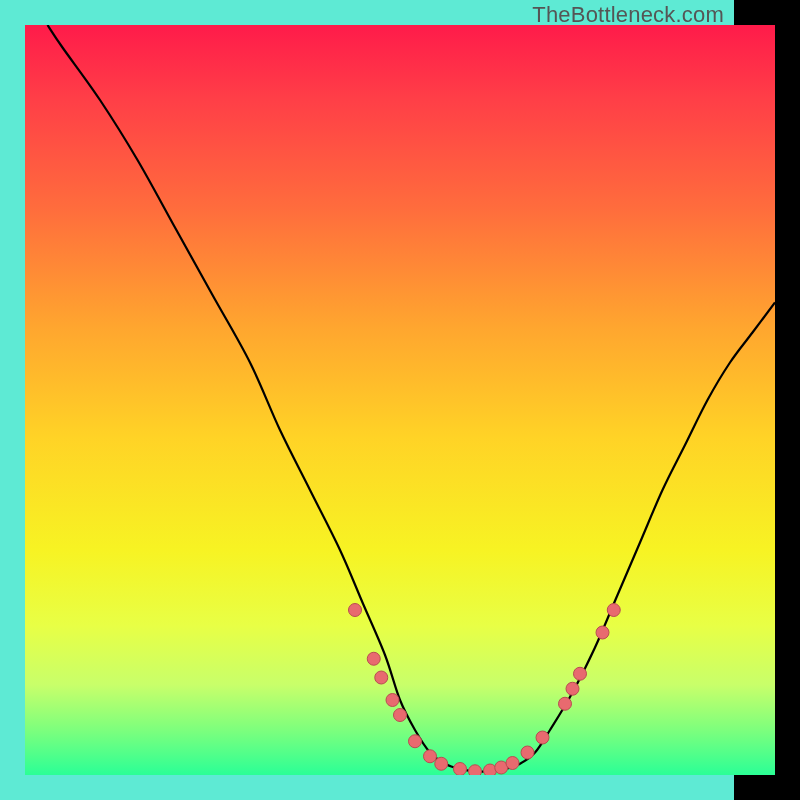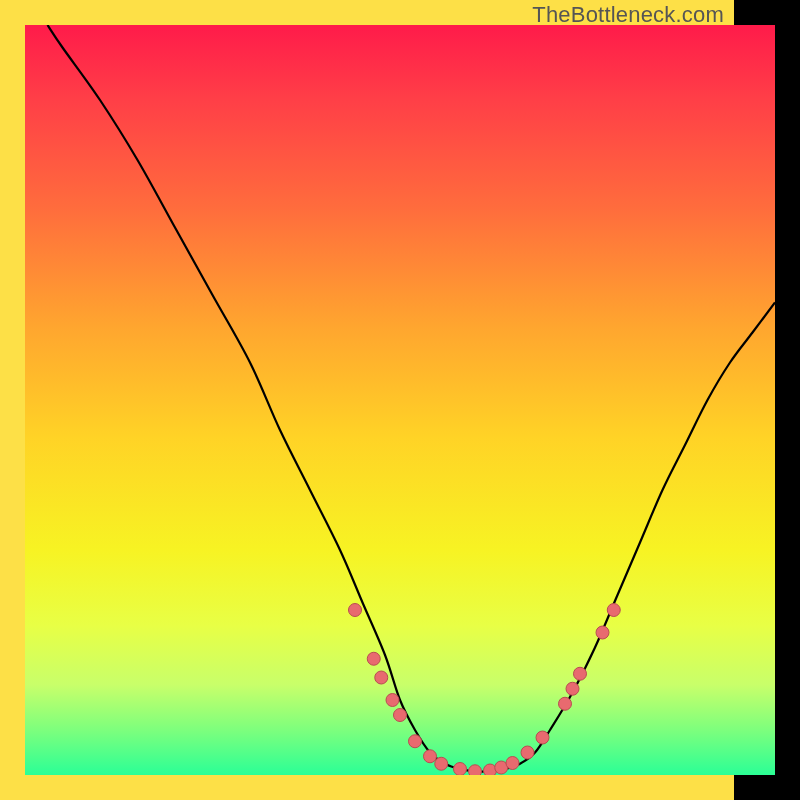--- a/index.html
+++ b/index.html
@@ -1,21 +1,21 @@
 <!DOCTYPE html>
 <html><head>
 <meta charset="utf-8">
 <style>
   * { margin: 0; padding: 0; box-sizing: border-box; }
   html, body { width: 800px; height: 800px; background: #000; overflow: hidden; }
   .stage {
     position: relative;
     width: 734px;
     height: 800px;
-    background: #fde047;
+    background: #5eead4;
   }
   .watermark {
     position: absolute;
     top: 2px;
     right: 10px;
     color: #555;
     font-family: Arial, Helvetica, sans-serif;
     font-size: 22px;
     font-weight: 500;
     letter-spacing: 0.2px;

